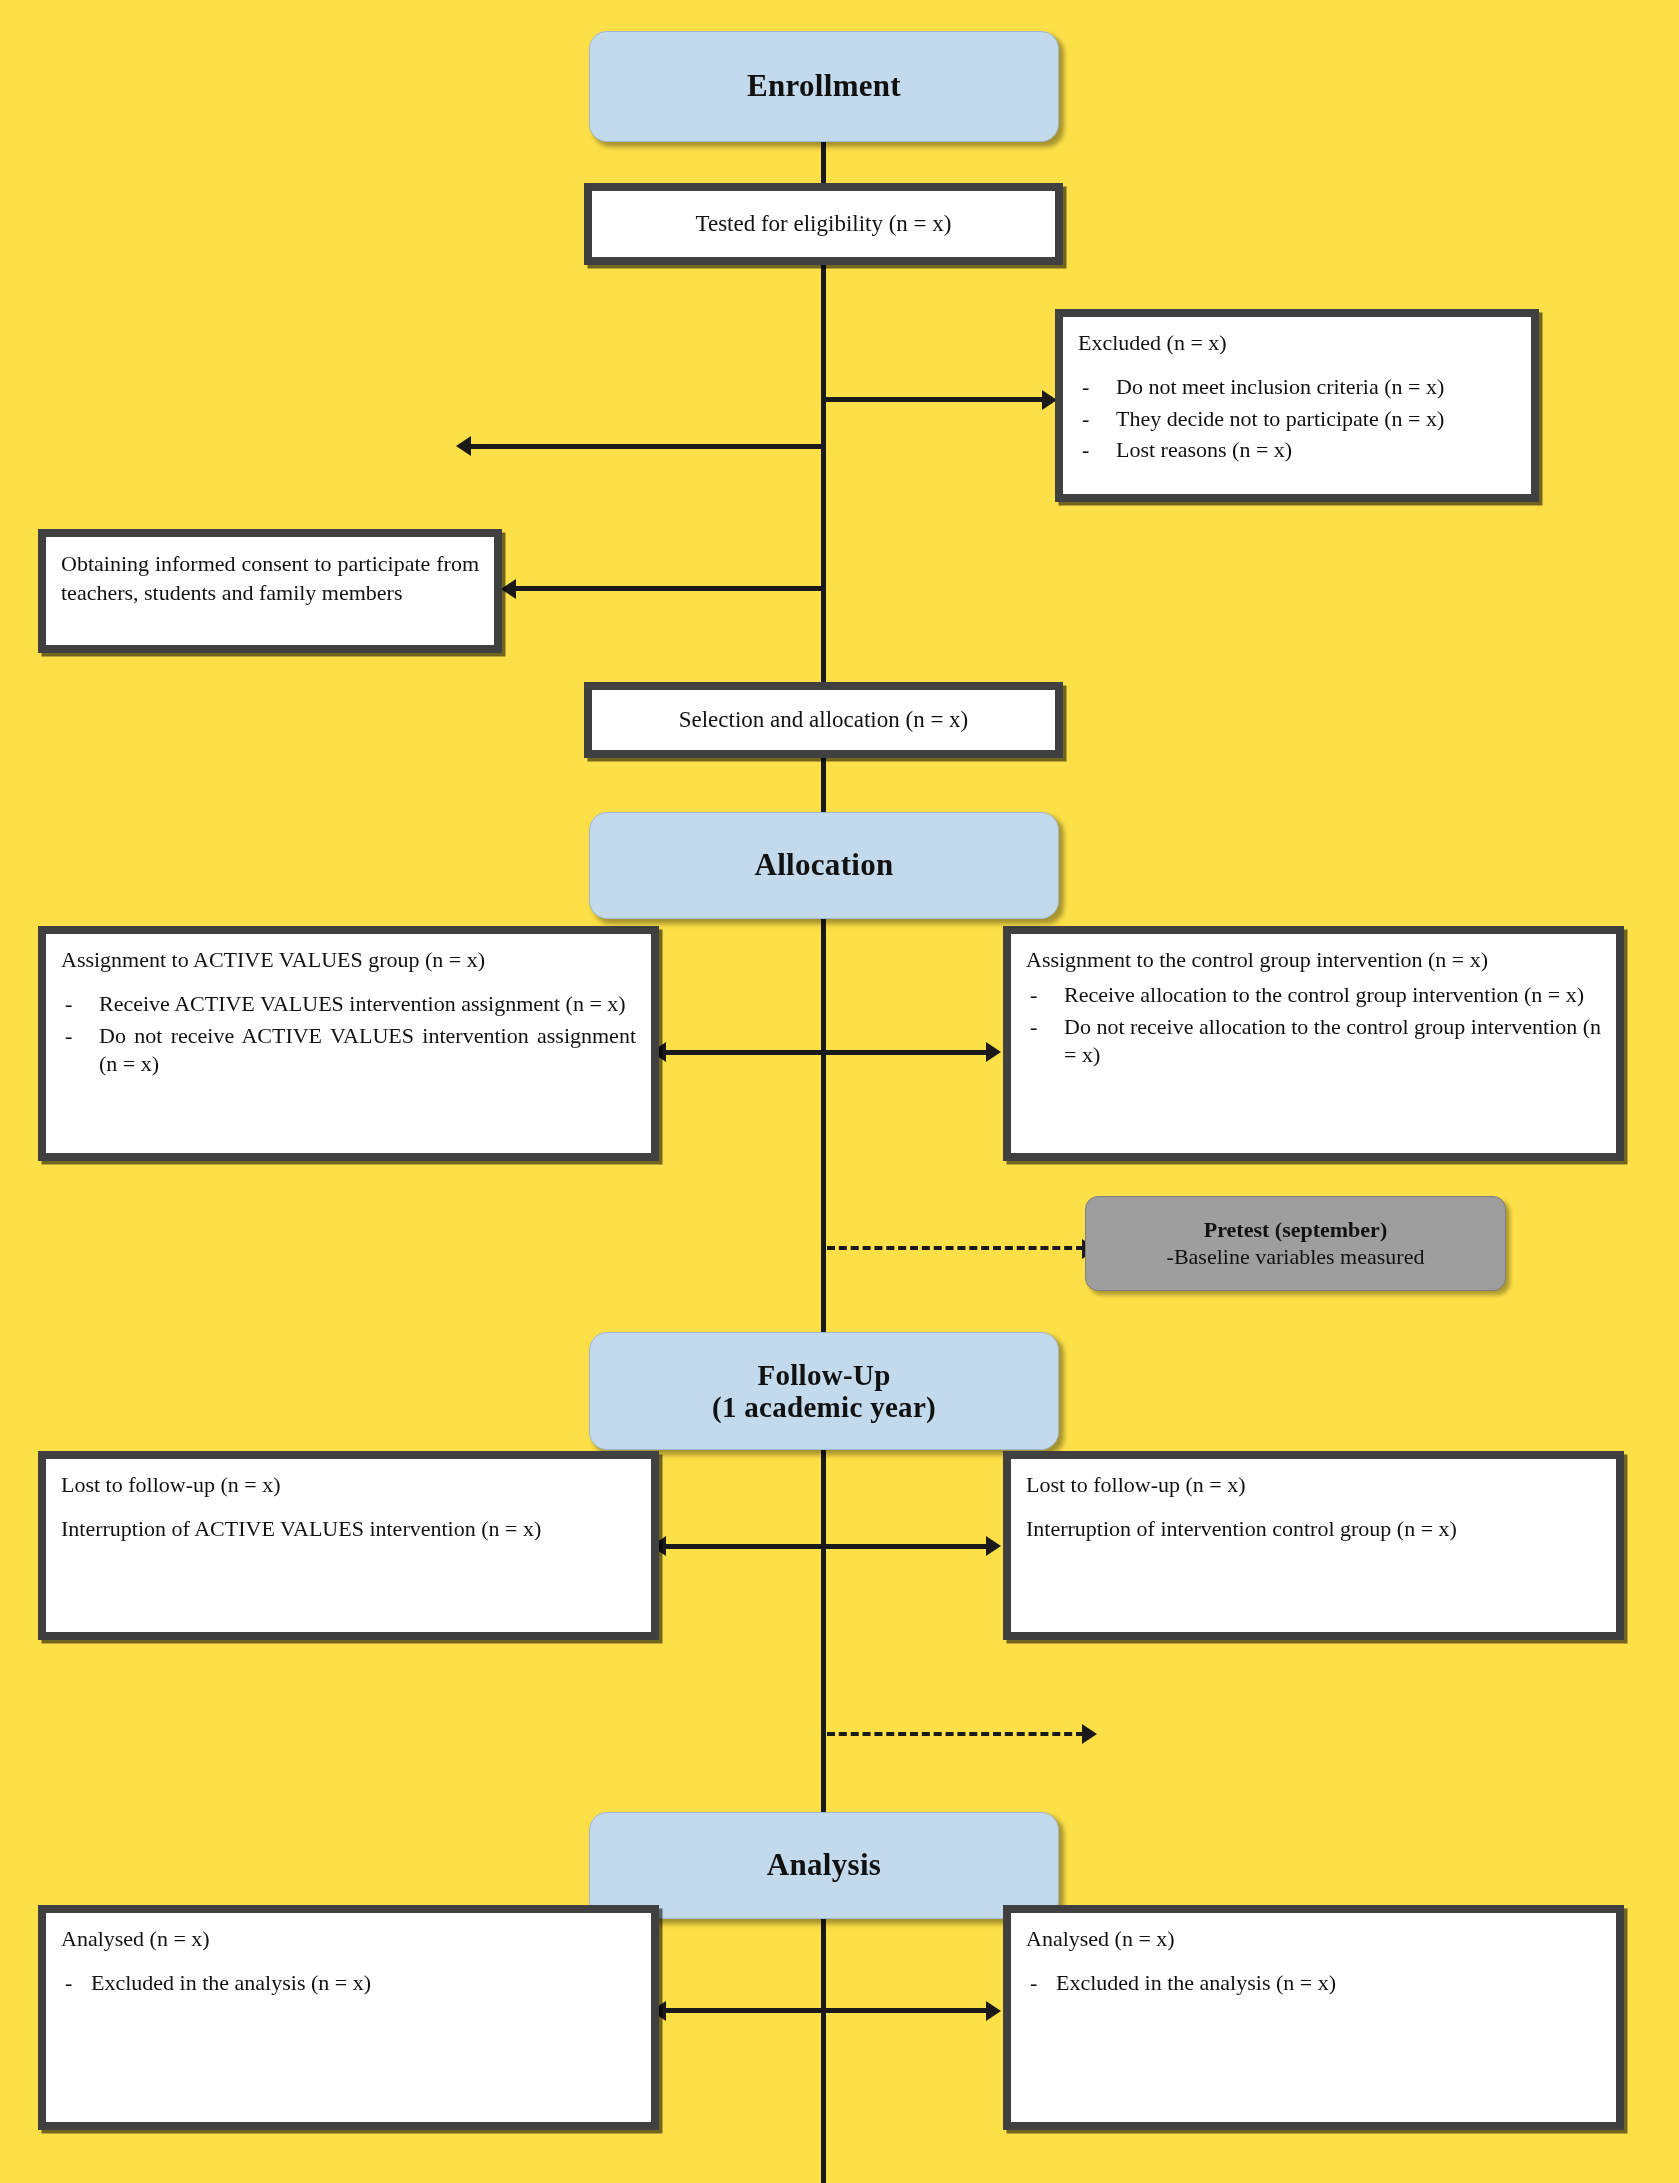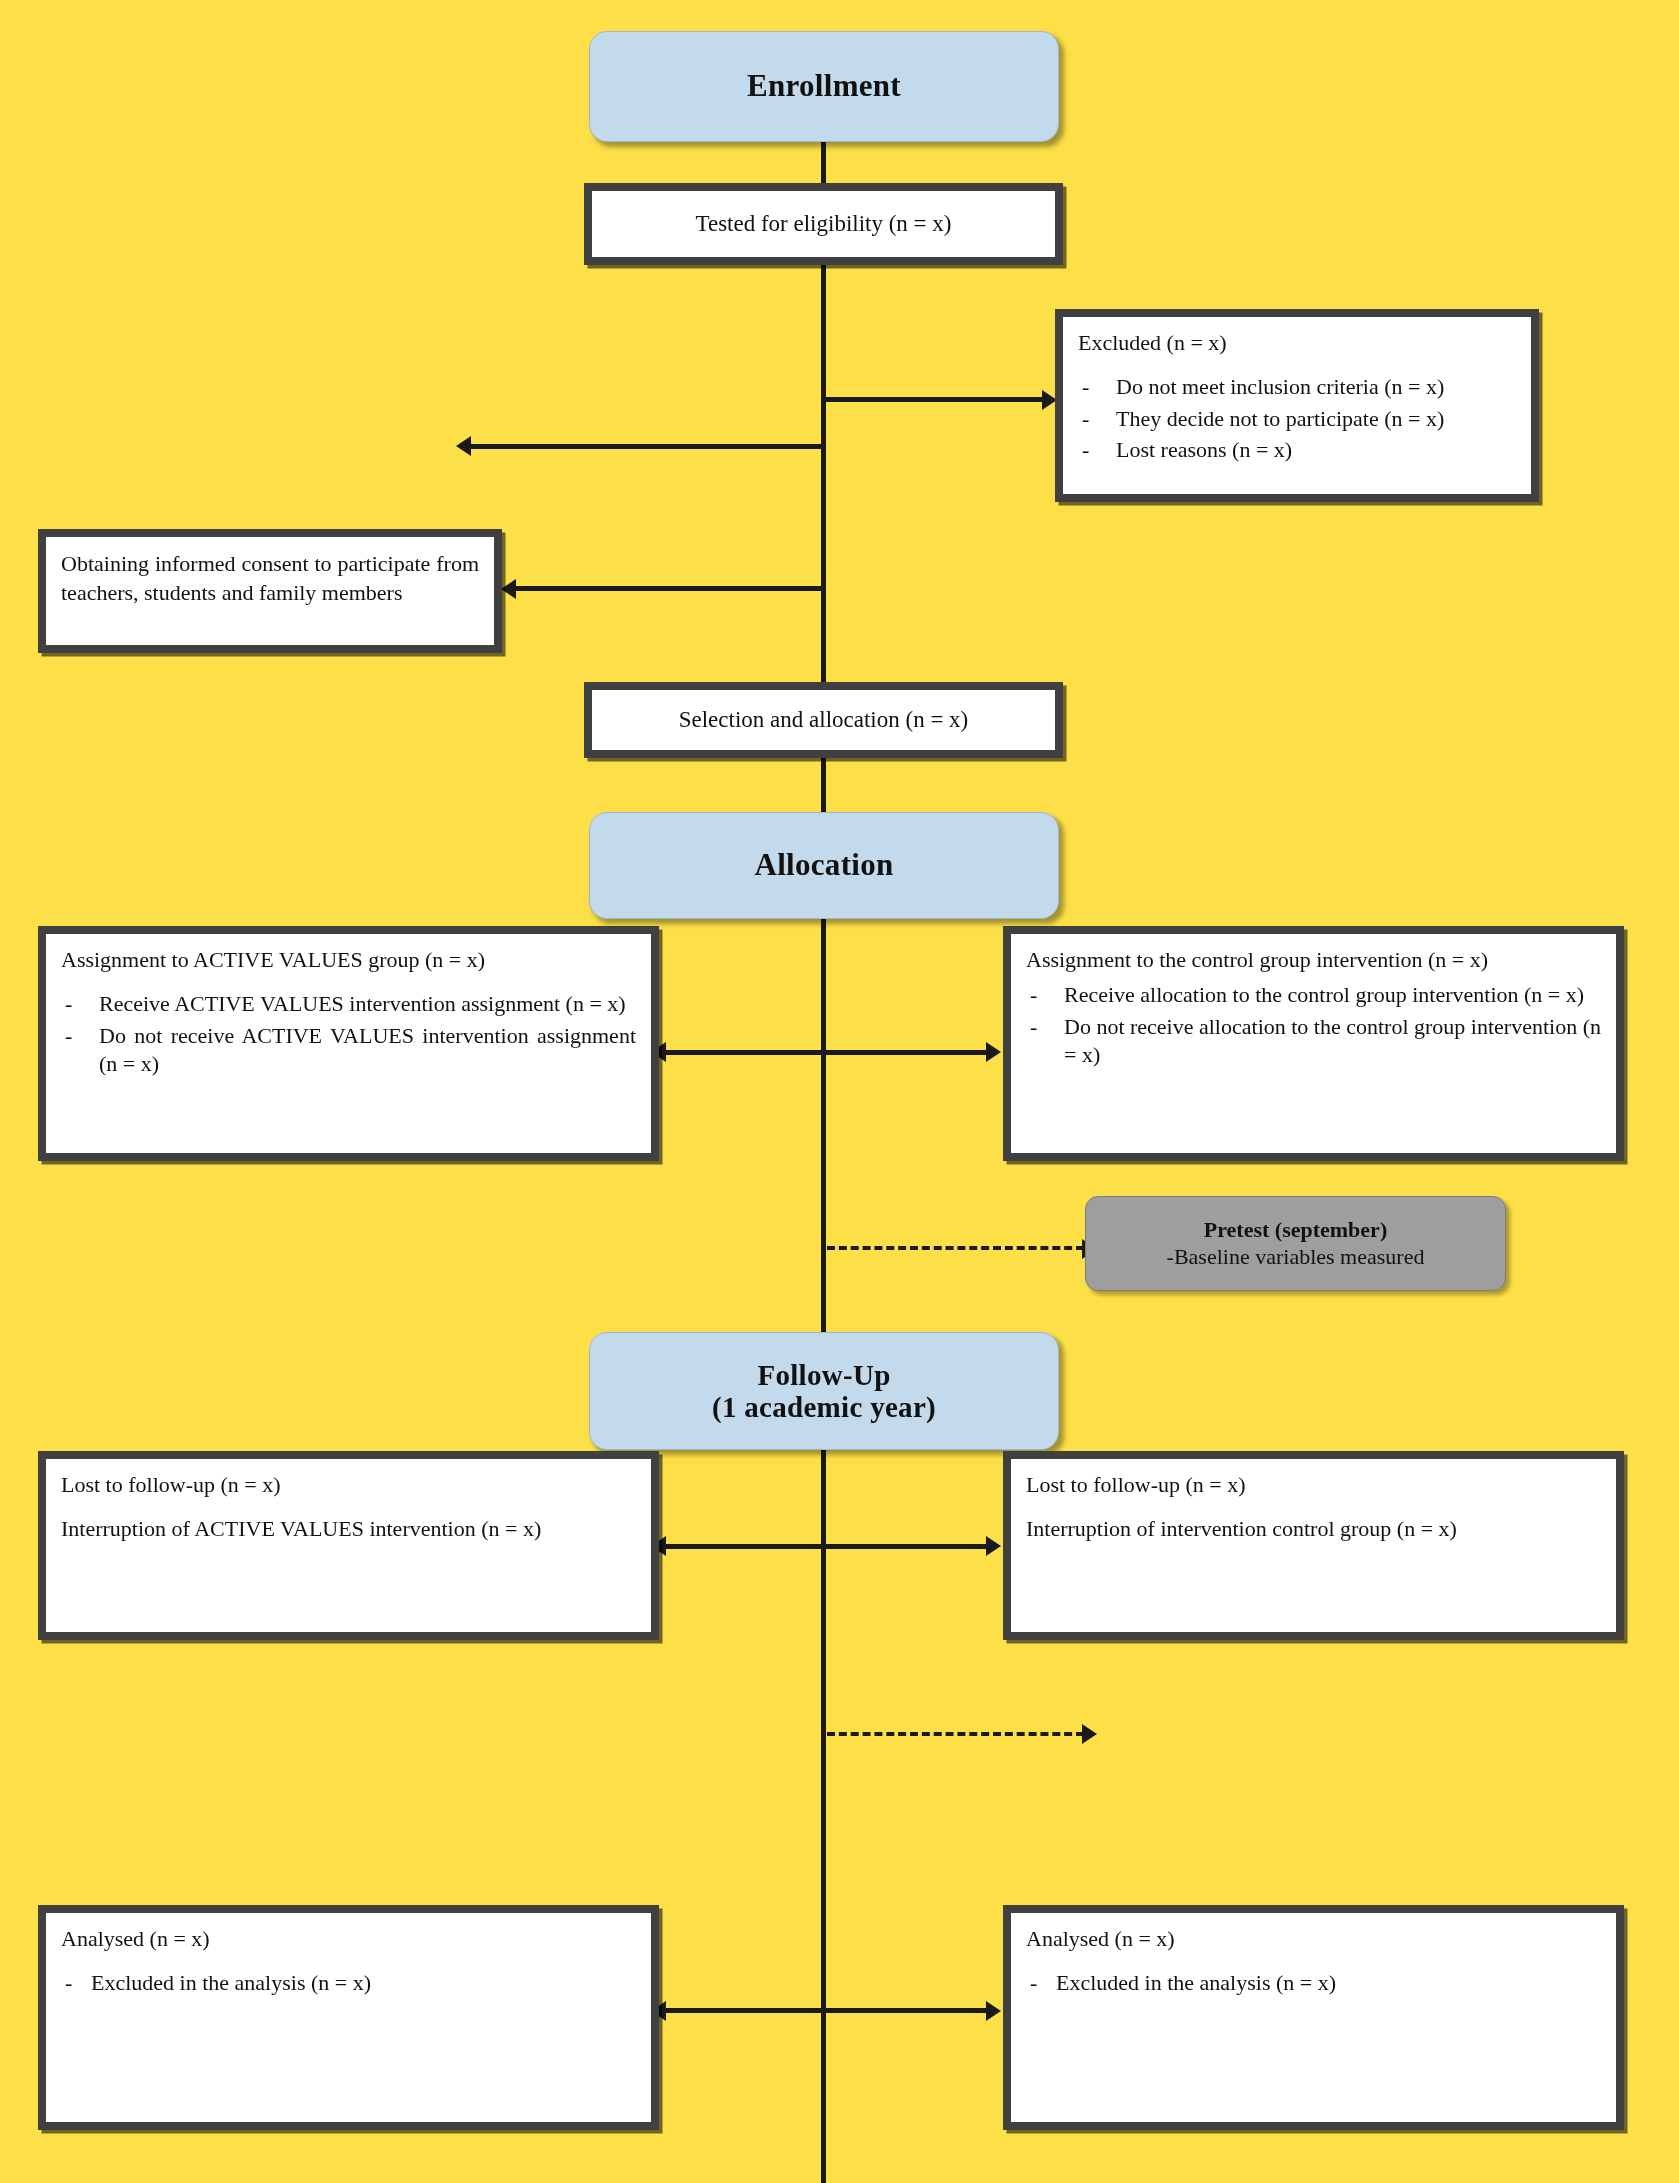--- a/index.html
+++ b/index.html
@@ -226,20 +226,23 @@
     <p class="lead t-body2">Lost to follow-up (n = x)</p>
     <div class="just t-body2">Interruption of ACTIVE VALUES intervention (n = x)</div>
   </div>
 
   <div class="plain-box pad" style="left:1003px; top:1451px; width:621px; height:189px;">
     <p class="lead t-body2">Lost to follow-up (n = x)</p>
     <div class="just t-body2">Interruption of intervention control group (n = x)</div>
   </div>
 
 
+  <div class="blue-header t-hdr" style="left:589px; top:1812px; width:468px; height:105px;">
+    <span>Analysis</span>
+  </div>
 
   <div class="plain-box pad" style="left:38px; top:1905px; width:621px; height:225px;">
     <p class="lead t-body2">Analysed (n = x)</p>
     <ul class="dash narrow t-body2">
       <li>Excluded in the analysis (n = x)</li>
     </ul>
   </div>
 
   <div class="plain-box pad" style="left:1003px; top:1905px; width:621px; height:225px;">
     <p class="lead t-body2">Analysed (n = x)</p>

